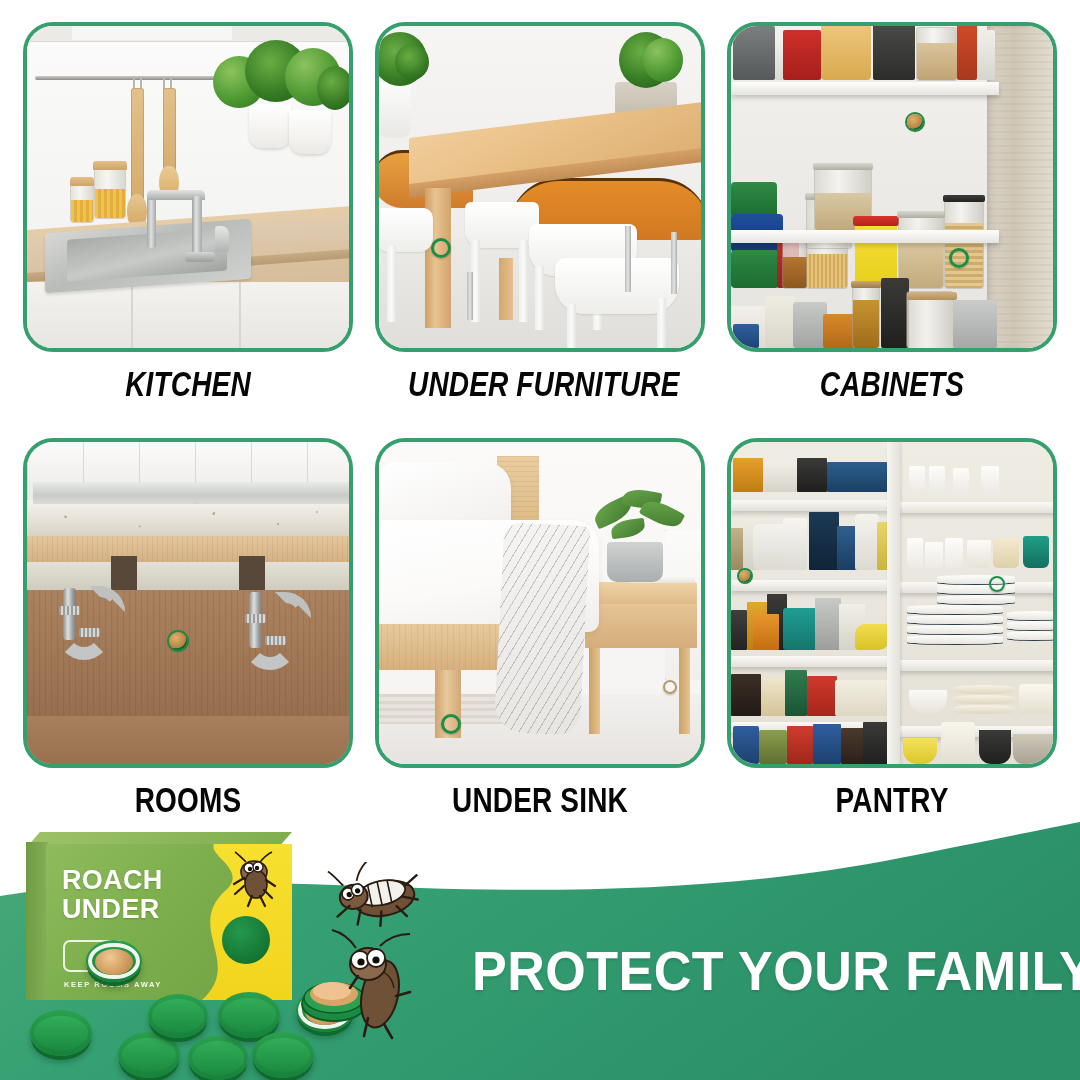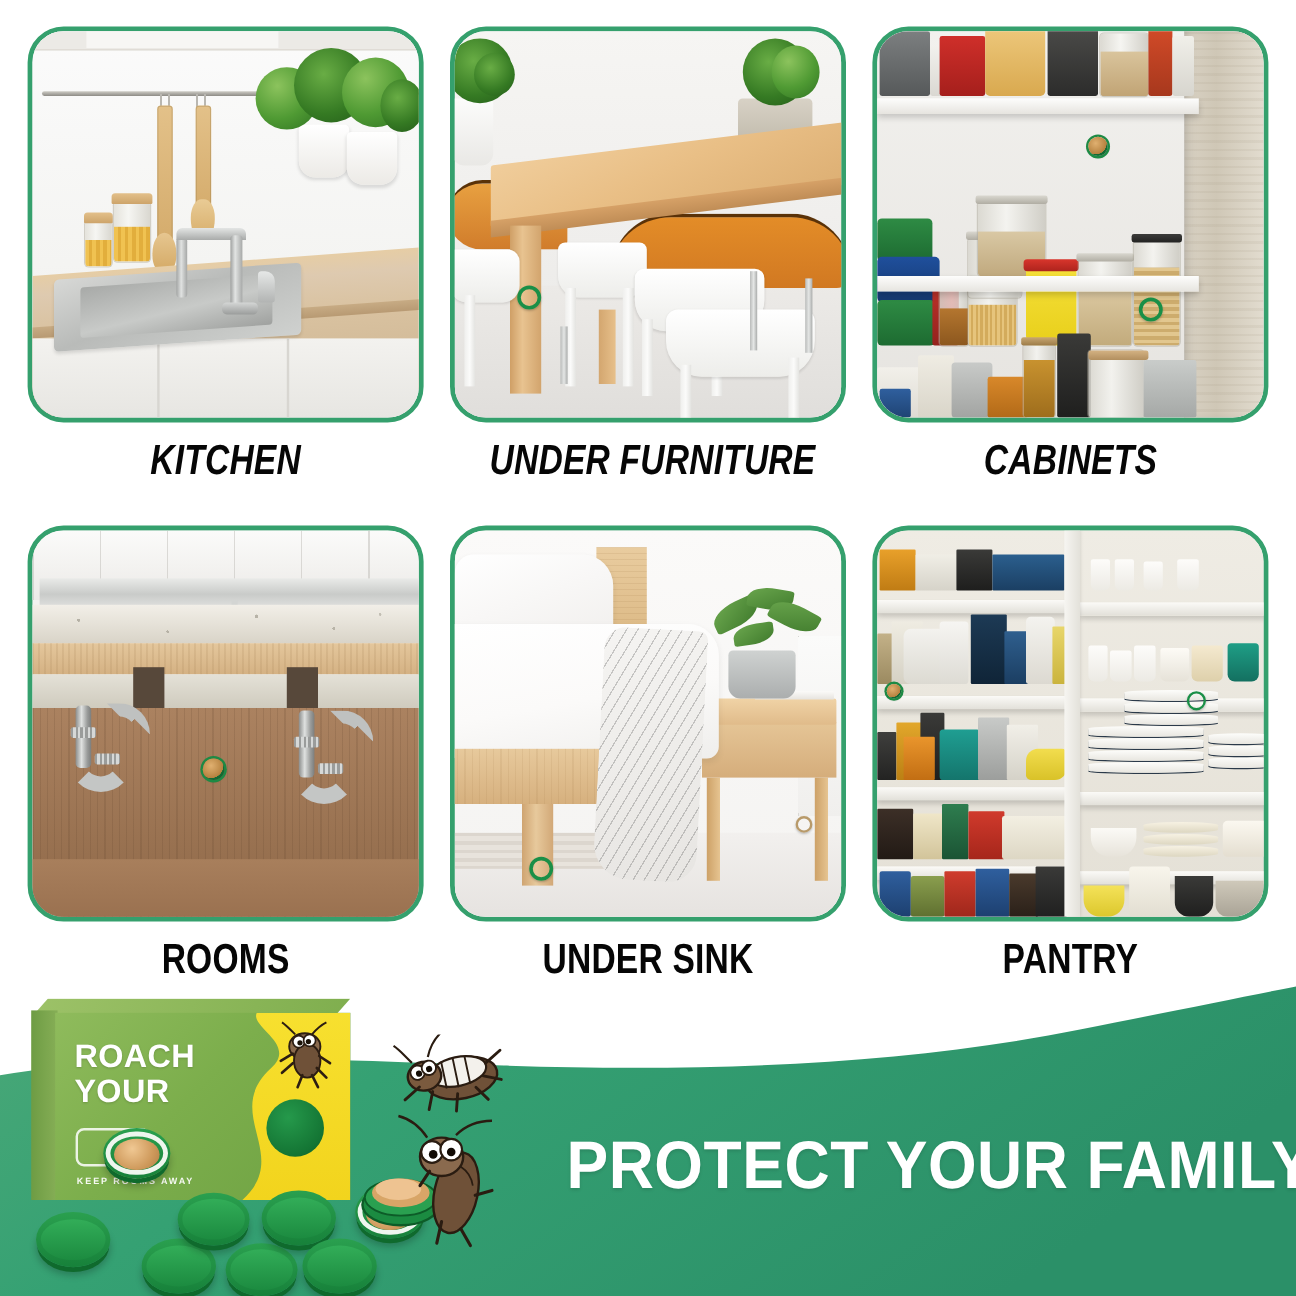--- a/index.html
+++ b/index.html
@@ -598,21 +598,21 @@
 
   <div class="headline">PROTECT YOUR FAMILY</div>
 
   <div class="box">
     <div class="box-top"></div>
     <div class="box-side"></div>
     <div class="box-face">
       <div class="box-yellow"></div>
       <div class="box-title">
         <div>ROACH</div>
-        <div>YOUR</div>
+        <div>UNDER</div>
       </div>
       <div class="box-win"></div>
       <div class="box-tag">KEEP ROOMS AWAY</div>
       <div class="box-disc" style="right:22px;top:72px;width:48px;height:48px"></div>
     </div>
 
     <svg class="roach" width="58" height="60" style="left:200px;top:16px;">
       <g transform="translate(6,6)">
         <ellipse cx="22" cy="18" rx="13" ry="11" fill="#8a6a4e" stroke="#2c1d12" stroke-width="1.6"></ellipse>
         <ellipse cx="24" cy="30" rx="11" ry="14" fill="#6f5138" stroke="#2c1d12" stroke-width="1.6"></ellipse>

